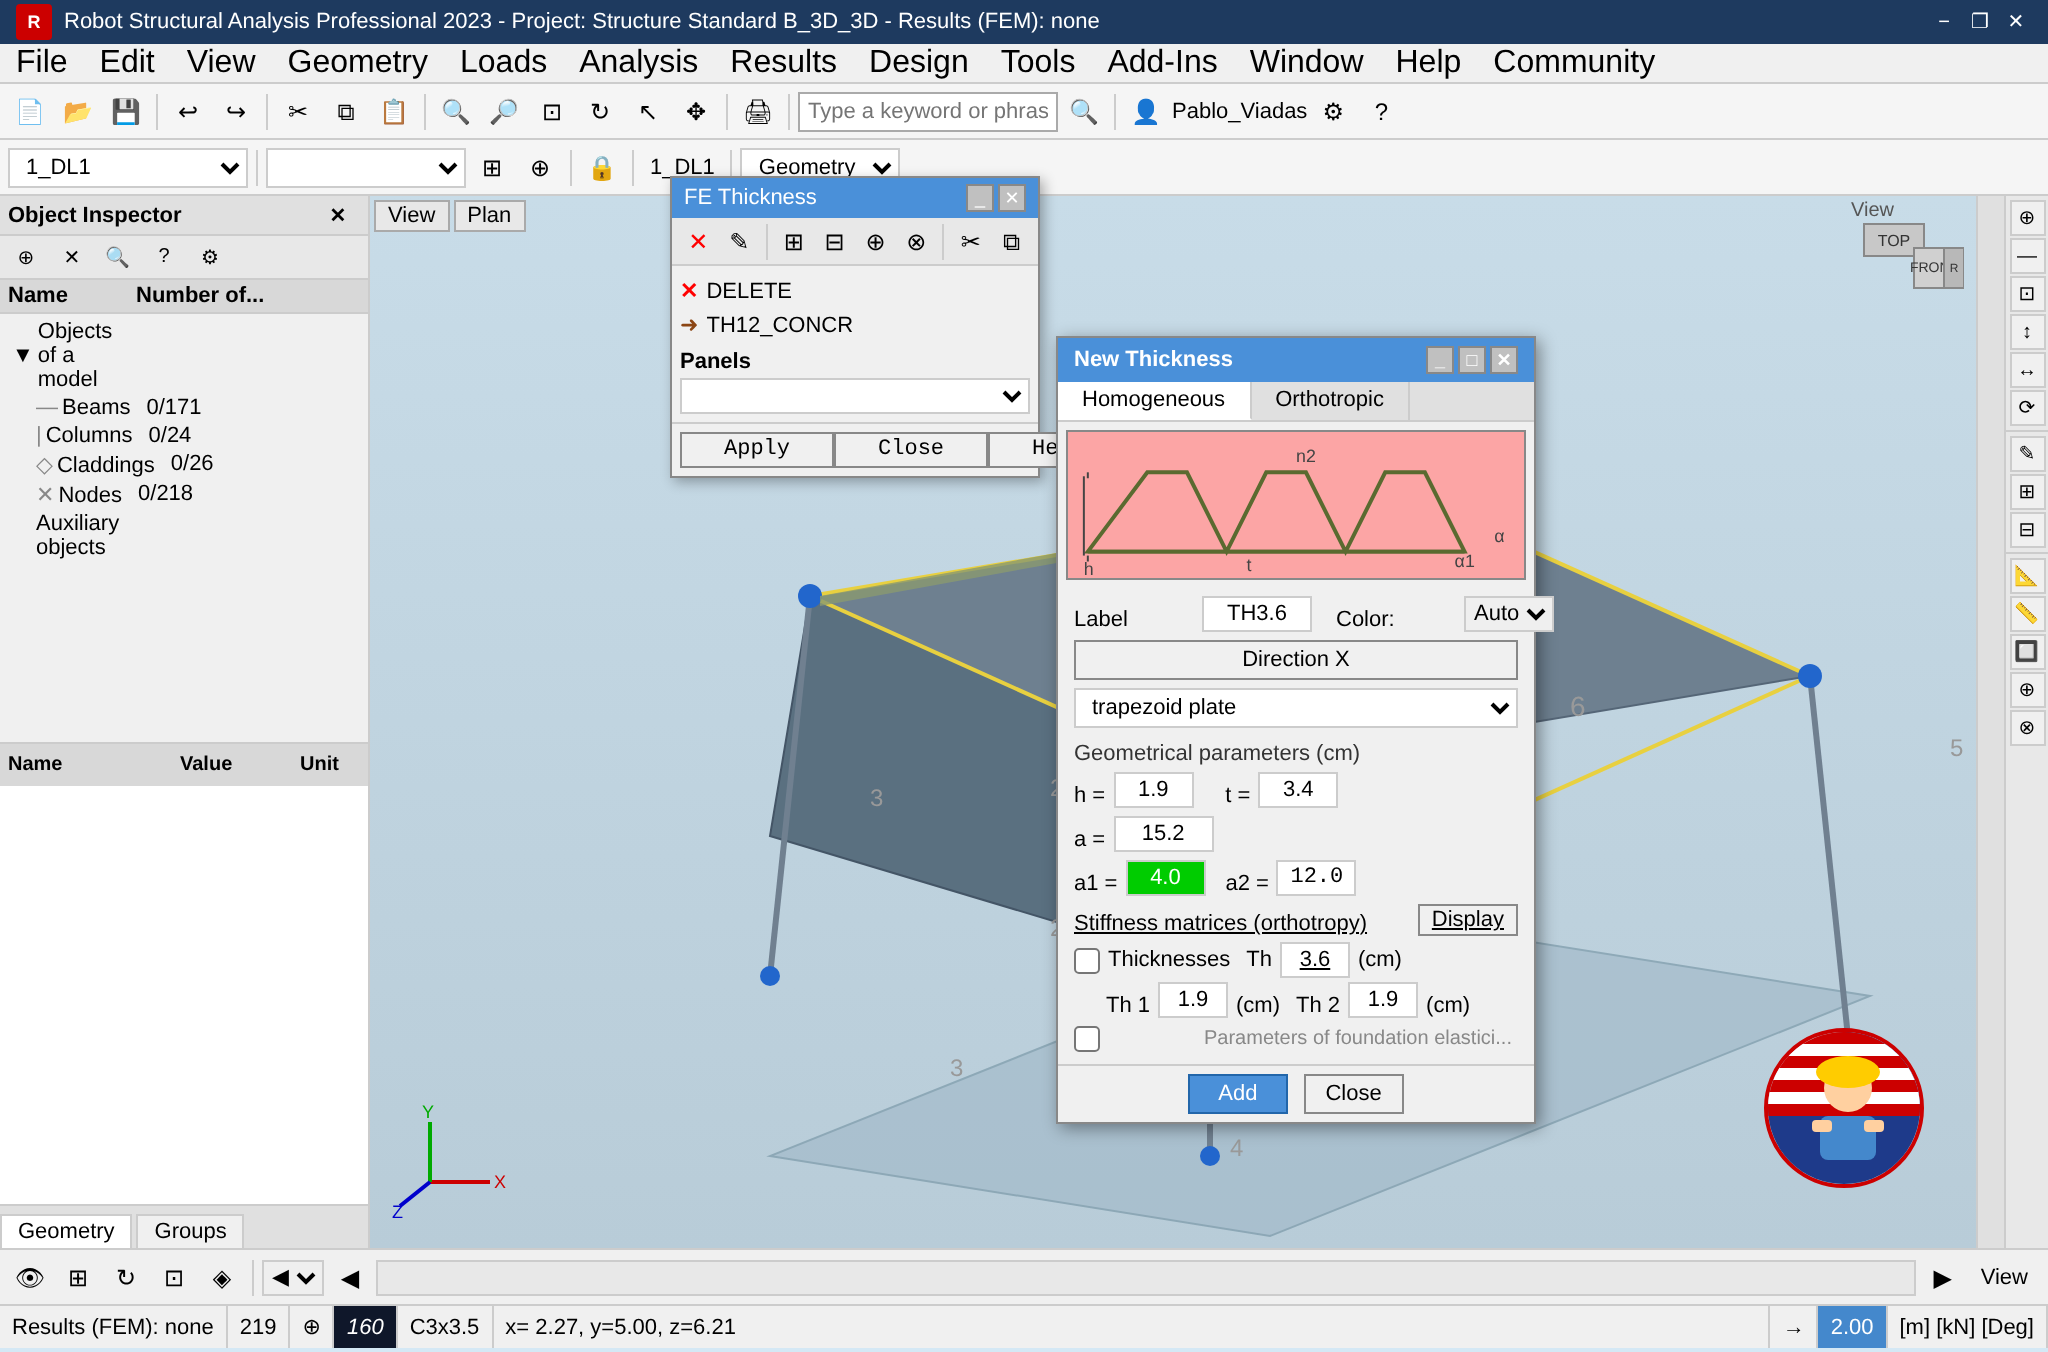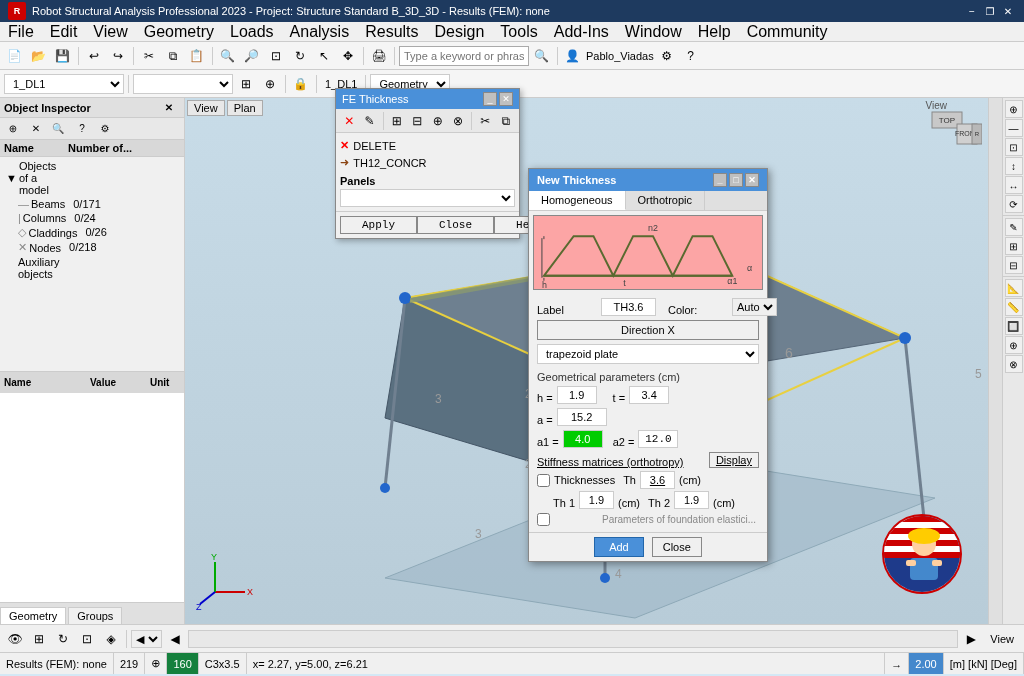--- a/index.html
+++ b/index.html
@@ -394,21 +394,21 @@
 </div>
 
 <div class="status-bar">
   <div class="status-item">
     <span>Results (FEM): none</span>
   </div>
   <div class="status-item">
     <span>219</span>
   </div>
   <div class="status-item">⊕</div>
-  <div class="status-item" style="background:#15803d;color:white;">
+  <div class="status-item" style="background:#0f172a;color:white;font-style:italic;">
     <span>160</span>
   </div>
   <div class="status-item">
     <span>C3x3.5</span>
   </div>
   <div class="status-item flex1">
     <span>x= 2.27, y=5.00, z=6.21</span>
   </div>
   <div class="status-item">→</div>
   <div class="status-item" style="background:#4488cc;color:white;">

